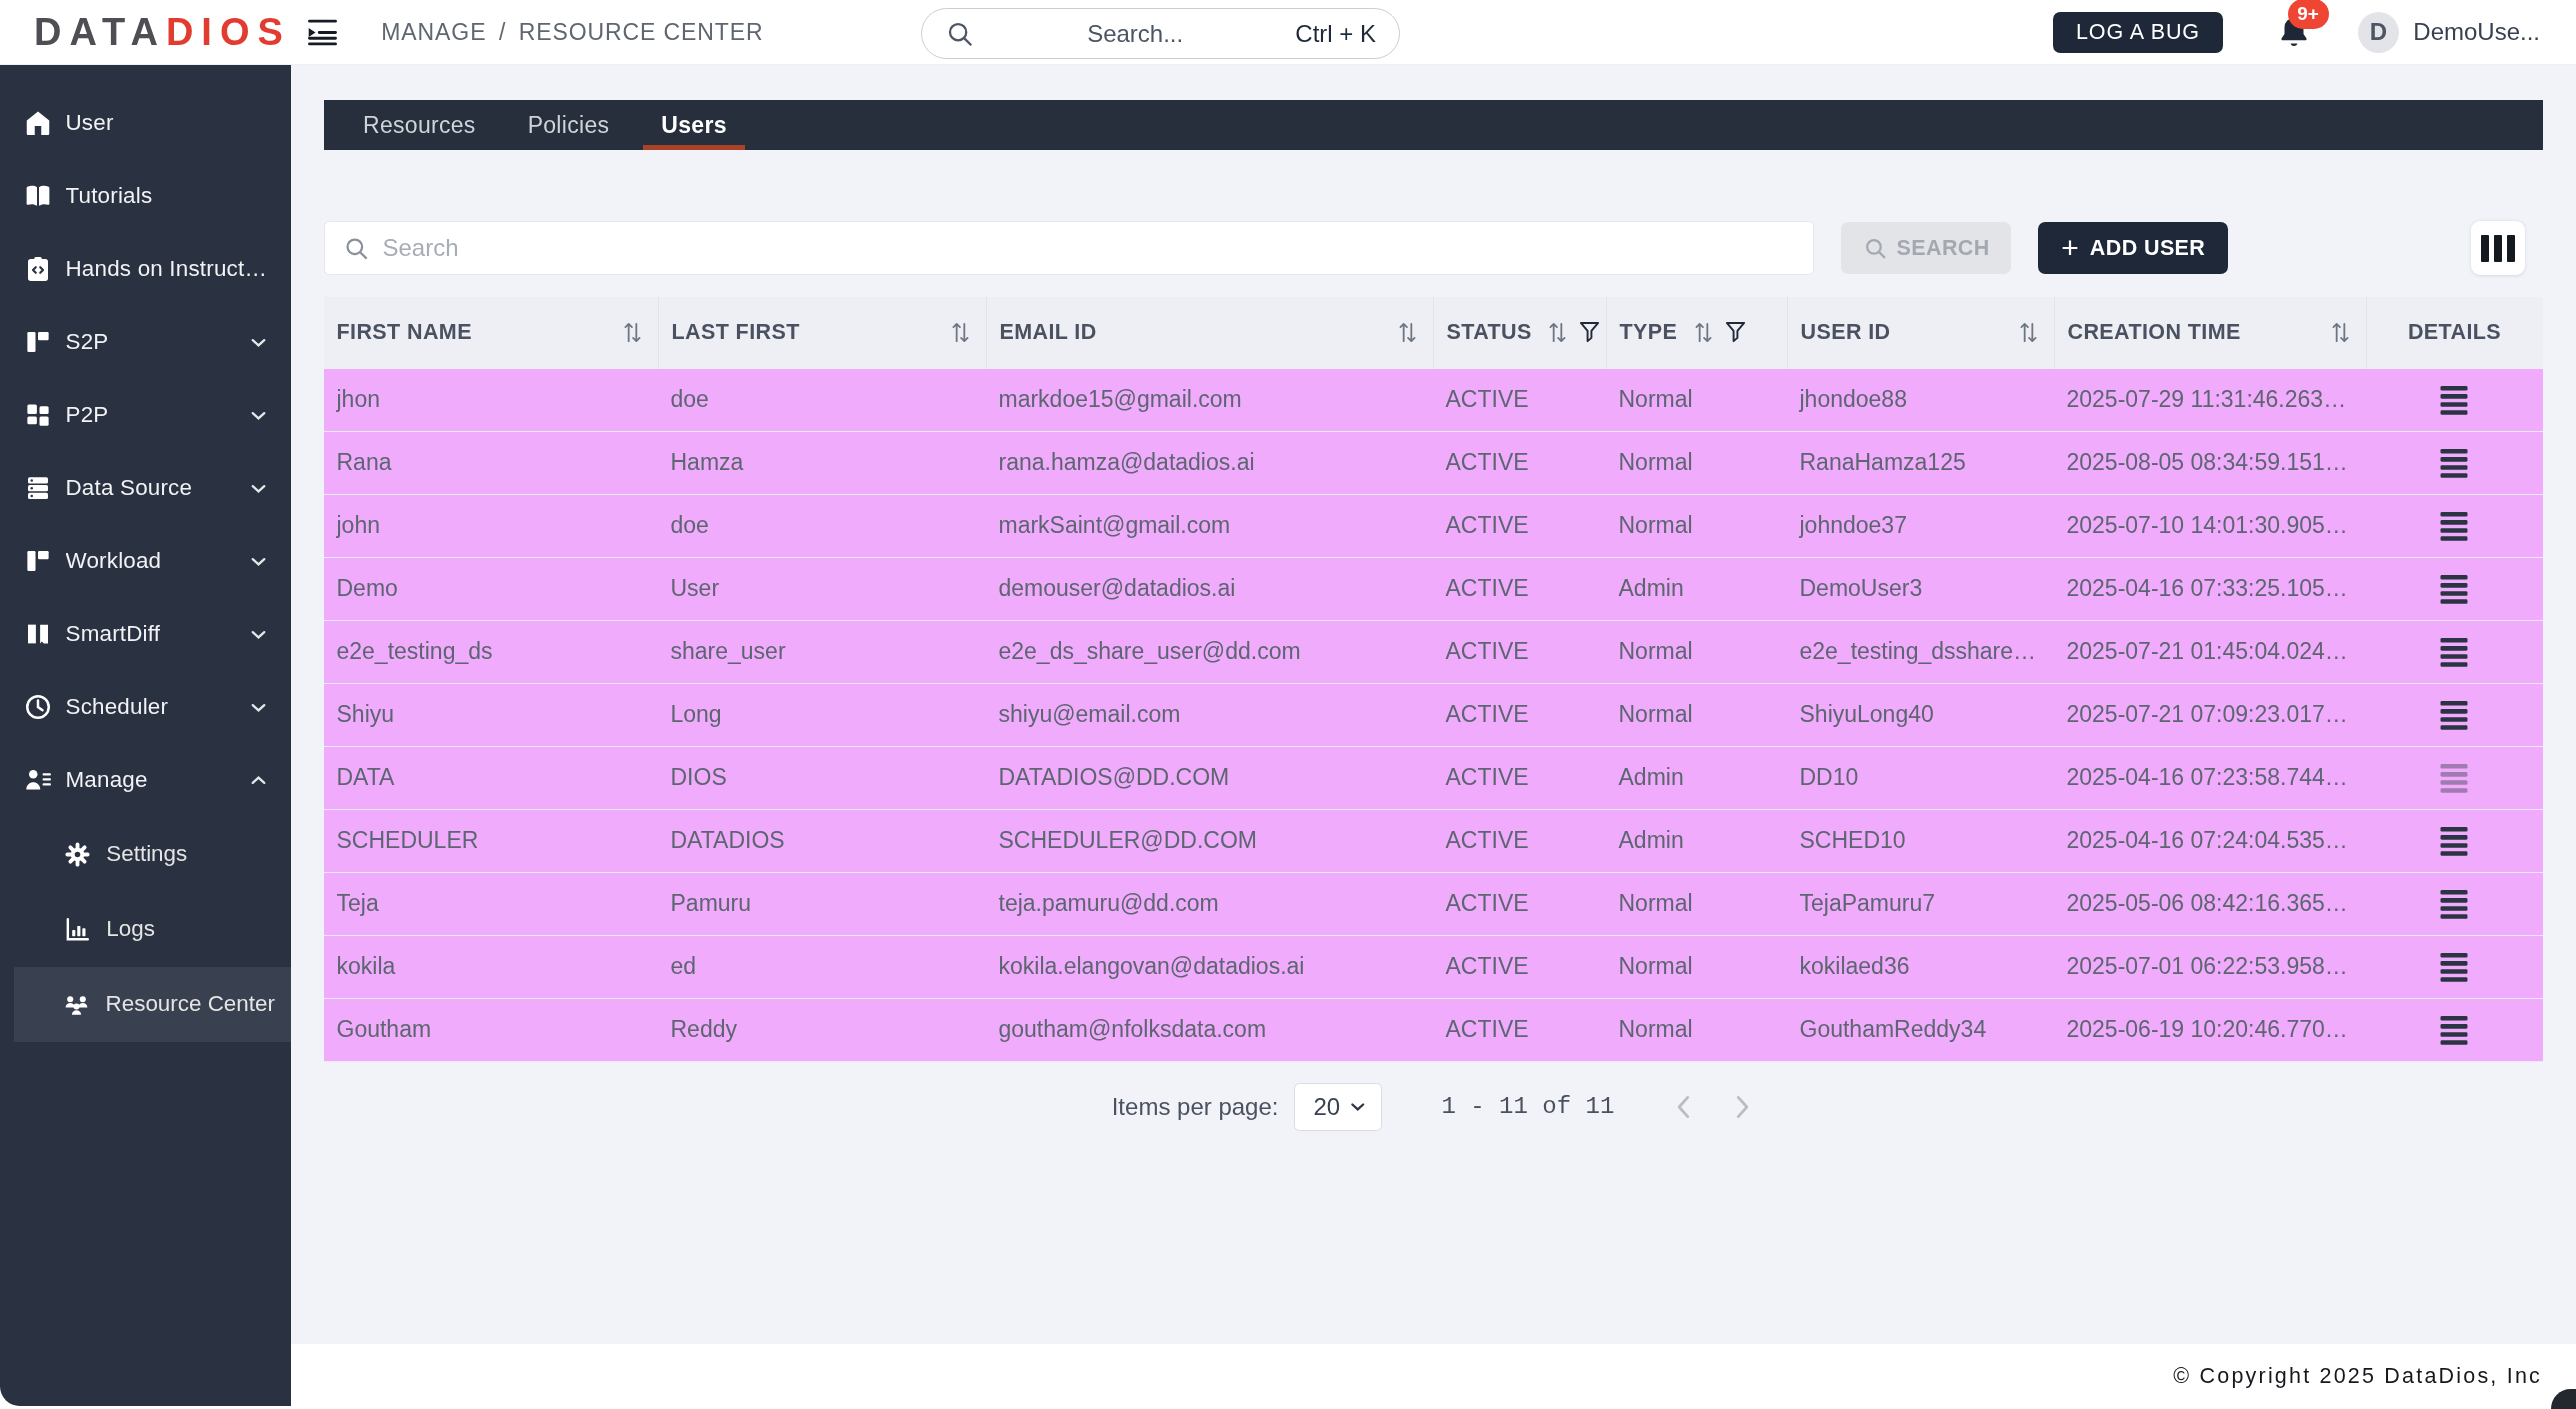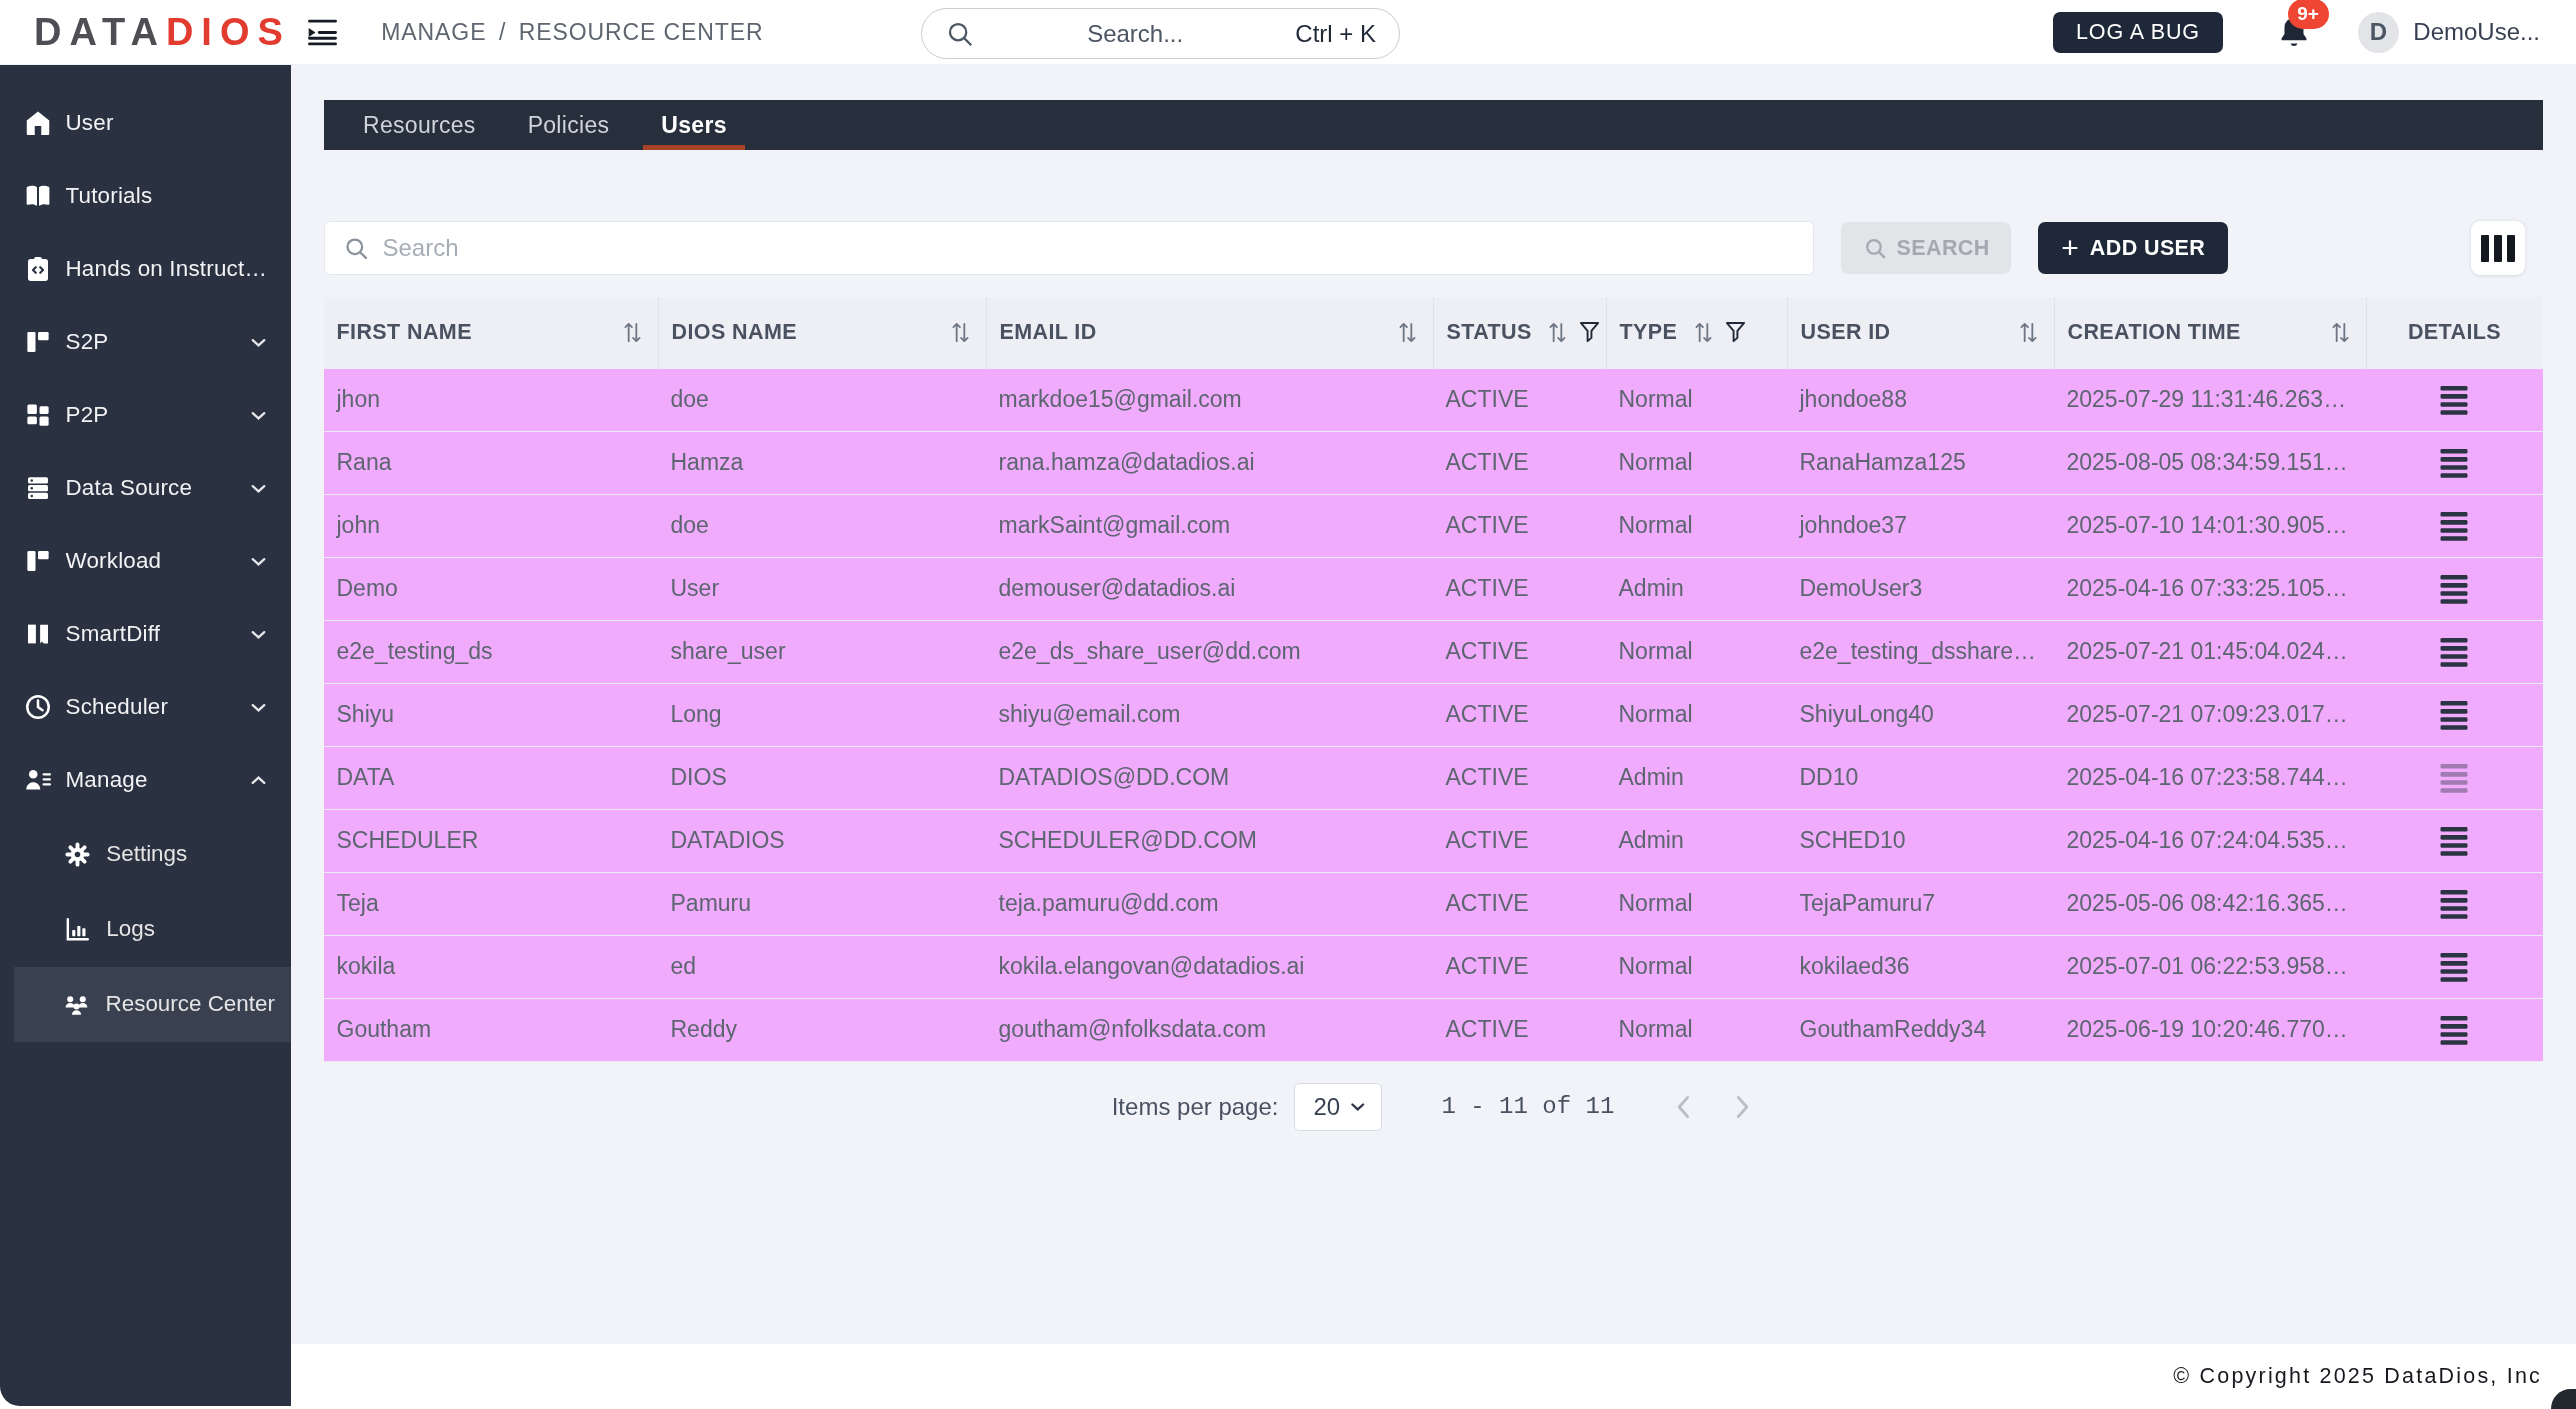--- a/index.html
+++ b/index.html
@@ -362,21 +362,21 @@
         <div class="th c0">
           <span>FIRST NAME</span>
           <span class="sort">
               <svg width="23" height="29" viewBox="0 0 24 28" fill="none" stroke="currentColor" stroke-width="1.9" stroke-linecap="round" stroke-linejoin="round">
                 <path d="M8 23V5M4.6 8.4L8 5l3.4 3.4"></path>
                 <path d="M16 5v18M12.6 19.6L16 23l3.4-3.4"></path>
               </svg>
             </span>
         </div>
         <div class="th c1">
-          <span>DIOS NAME</span>
+          <span>LAST FIRST</span>
           <span class="sort">
               <svg width="23" height="29" viewBox="0 0 24 28" fill="none" stroke="currentColor" stroke-width="1.9" stroke-linecap="round" stroke-linejoin="round">
                 <path d="M8 23V5M4.6 8.4L8 5l3.4 3.4"></path>
                 <path d="M16 5v18M12.6 19.6L16 23l3.4-3.4"></path>
               </svg>
             </span>
         </div>
         <div class="th c2">
           <span>EMAIL ID</span>
           <span class="sort">

